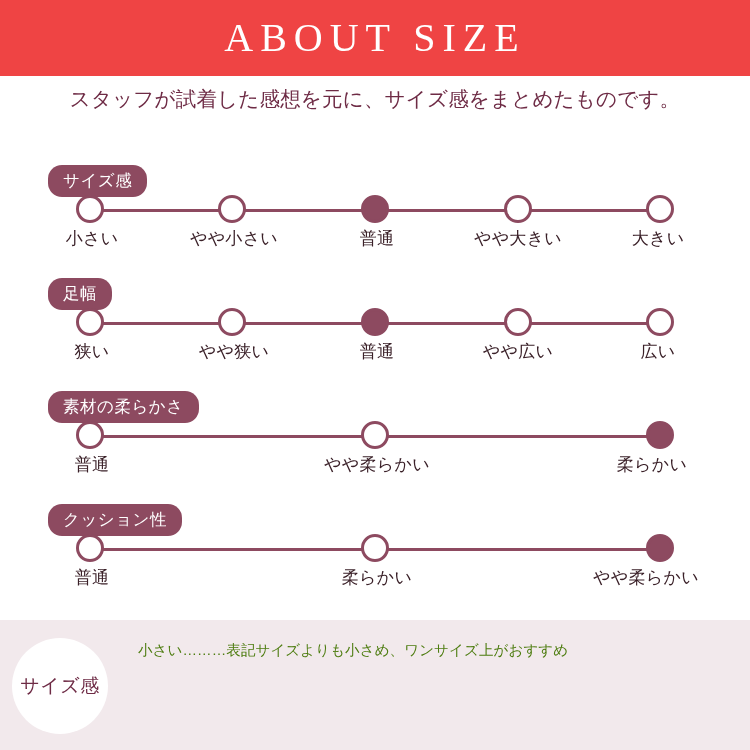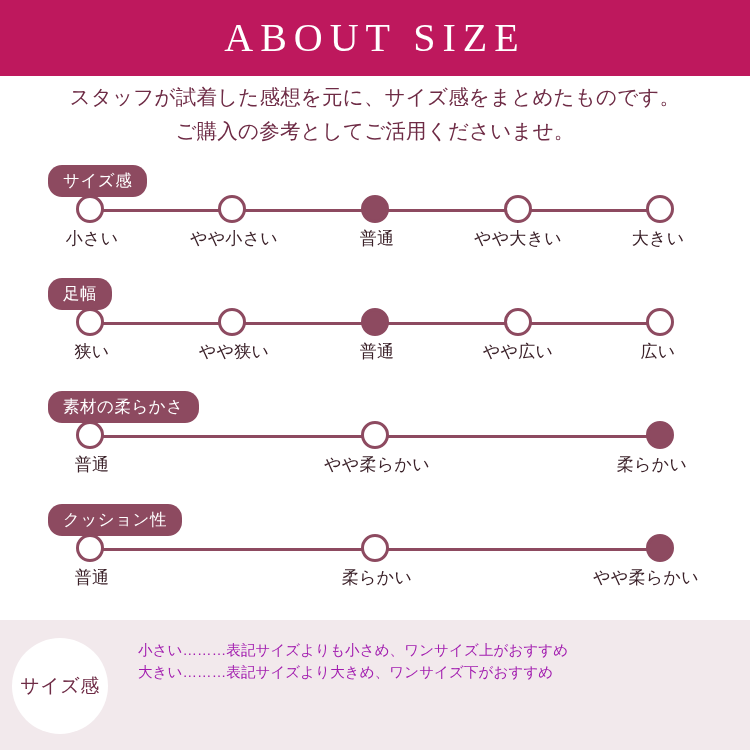--- a/index.html
+++ b/index.html
@@ -20,21 +20,21 @@
     background: #ffffff;
   }
 
   
   .header-band {
     position: absolute;
     left: 0;
     top: 0;
     width: 750px;
     height: 76px;
-    background: #be185d;
+    background: #ef4444;
   }
   .header-title {
     position: absolute;
     left: 0;
     top: 0;
     width: 750px;
     height: 76px;
     line-height: 76px;
     text-align: center;
     color: #ffffff;
@@ -48,21 +48,20 @@
   .lead {
     position: absolute;
     left: 0;
     top: 82px;
     width: 750px;
     text-align: center;
     color: #6e2b45;
     font-size: 20.5px;
     line-height: 34px;
     letter-spacing: 0.2px;
-    font-family: Liberation Mono, monospace;
   }
 
   
   .scale-block {
     position: absolute;
     left: 0;
     width: 750px;
   }
   .pill {
     display: inline-block;
@@ -132,41 +131,40 @@
     line-height: 96px;
     color: #6e2b45;
     font-size: 19px;
     letter-spacing: 0.5px;
   }
   .footer-lines {
     position: absolute;
     left: 138px;
     top: 20px;
     width: 600px;
-    color: #a21caf;
+    color: #4d7c0f;
     font-size: 14.5px;
     line-height: 21.5px;
     letter-spacing: 0.1px;
   }
   .footer-lines div {
     white-space: nowrap;
   }
 </style>
 </head>
 <body>
 
 <div class="page">
 
   <div class="header-band">
     <div class="header-title">ABOUT SIZE</div>
   </div>
 
   <div class="lead">
     <div>スタッフが試着した感想を元に、サイズ感をまとめたものです。</div>
-    <div>ご購入の参考としてご活用くださいませ。</div>
   </div>
 
   <div class="scale-block" style="top:165px;">
     <div class="pill-wrap">
       <span class="pill">サイズ感</span>
     </div>
     <div class="track"></div>
     <div class="node" style="left:90px;"></div>
     <div class="node" style="left:232px;"></div>
     <div class="node filled" style="left:375px;"></div>
@@ -219,17 +217,16 @@
     <div class="node filled" style="left:660px;"></div>
     <div class="node-label" style="left:92px;">普通</div>
     <div class="node-label" style="left:377px;">柔らかい</div>
     <div class="node-label" style="left:646px;">やや柔らかい</div>
   </div>
 
   <div class="footer">
     <div class="footer-circle">サイズ感</div>
     <div class="footer-lines">
       <div>小さい………表記サイズよりも小さめ、ワンサイズ上がおすすめ</div>
-      <div>大きい………表記サイズより大きめ、ワンサイズ下がおすすめ</div>
     </div>
   </div>
 
 </div>
 
 </body></html>

